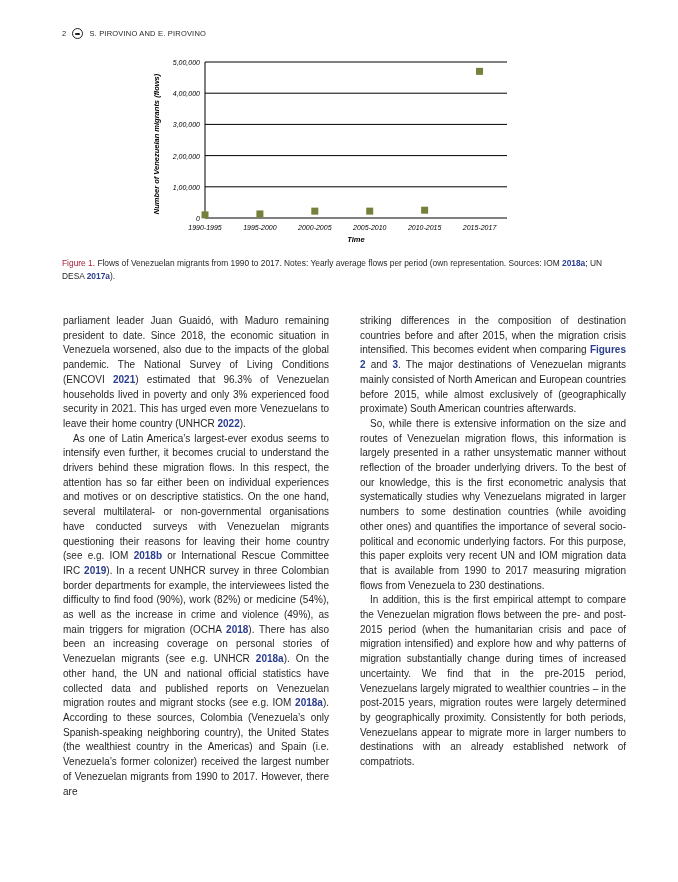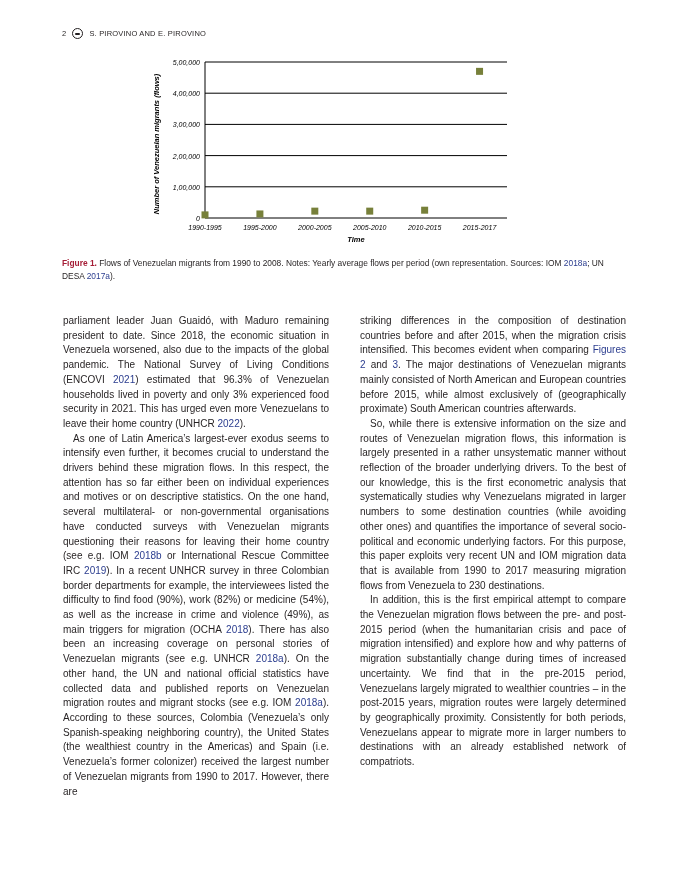--- a/index.html
+++ b/index.html
@@ -4,22 +4,22 @@
 <style>
   html, body { margin: 0; padding: 0; background: #ffffff; }
   body { width: 678px; height: 882px; position: relative; overflow: hidden;
          font-family: "Liberation Sans", "DejaVu Sans", sans-serif; color: #231f20; }
   .header { position: absolute; left: 62px; top: 28px; font-size: 7.5px; display: flex; align-items: center; gap: 6px; letter-spacing: 0.2px; color: #231f20; }
   .logo { width: 11px; height: 11px; border: 1px solid #231f20; border-radius: 50%; box-sizing: border-box; position: relative; }
   .logo::after { content: ""; position: absolute; left: 2px; top: 4px; width: 5px; height: 2px; background: #231f20; border-radius: 1px; }
   .chart { position: absolute; left: 145px; top: 55px; width: 390px; height: 195px; font-style: italic; }
   .chart svg { width: 390px; height: 195px; }
   .caption { position: absolute; left: 62px; top: 257px; width: 556px; font-size: 8.4px; line-height: 13px; }
-  .caption .lbl { color: #a51d36; font-weight: bold; }
-  .link { color: #2b3d8f; }
+  .caption .lbl { color: #a51d36; font-weight: normal; }
+  .link { color: #2b3d8f; font-weight: bold; }
   .col { position: absolute; top: 314px; width: 266px; font-size: 10px; line-height: 14.7px; text-align: justify; hyphens: manual; }
   .col p { margin: 0; text-indent: 0; }
   .col p.ind { text-indent: 10px; }
   .left { left: 63px; }
   .right { left: 360px; }
 </style>
 </head>
 <body>
 
 <div class="header">
@@ -54,21 +54,21 @@
       <text x="279.6363636363636" y="175" text-anchor="middle" font-size="7" font-family="Liberation Sans, sans-serif" fill="#000">2010-2015</text>
       <rect x="276.1363636363636" y="151.7" width="7" height="7" fill="#77803a"></rect>
       <text x="334.5454545454545" y="175" text-anchor="middle" font-size="7" font-family="Liberation Sans, sans-serif" fill="#000">2015-2017</text>
       <rect x="331.0454545454545" y="12.860000000000014" width="7" height="7" fill="#77803a"></rect>
       <text x="211" y="187" text-anchor="middle" font-size="7.5" font-weight="bold" font-family="Liberation Sans, sans-serif" fill="#000">Time</text>
       <text x="0" y="0" transform="translate(14,89) rotate(-90)" text-anchor="middle" font-size="7.5" font-weight="bold" font-family="Liberation Sans, sans-serif" fill="#000">Number of Venezuelan migrants (flows)</text>
     </svg>
 </div>
 
 <div class="caption">
-  <span class="lbl">Figure 1.</span><span> Flows of Venezuelan migrants from 1990 to 2008. Notes: Yearly average flows per period (own representation. Sources: IOM </span><span class="link">2018a</span><span>; UN DESA </span><span class="link">2017a</span><span>).</span>
+  <span class="lbl">Figure 1.</span><span> Flows of Venezuelan migrants from 1990 to 2017. Notes: Yearly average flows per period (own representation. Sources: IOM </span><span class="link">2018a</span><span>; UN DESA </span><span class="link">2017a</span><span>).</span>
 </div>
 
 <div class="col left">
   <p><span>parliament leader Juan Guaidó, with Maduro remaining president to date. Since 2018, the economic situation in Venezuela worsened, also due to the impacts of the global pandemic. The National Survey of Living Con­ditions (ENCOVI </span><span class="link">2021</span><span>) estimated that 96.3% of Venezue­lan households lived in poverty and only 3% experienced food security in 2021. This has urged even more Venezuelans to leave their home country (UNHCR </span><span class="link">2022</span><span>).</span></p>
   <p class="ind"><span>As one of Latin America’s largest-ever exodus seems to intensify even further, it becomes crucial to under­stand the drivers behind these migration flows. In this respect, the attention has so far either been on individual experiences and motives or on descriptive statistics. On the one hand, several multilateral- or non-governmental organisations have conducted surveys with Venezuelan migrants questioning their reasons for leaving their home country (see e.g. IOM </span><span class="link">2018b</span><span> or International Rescue Committee IRC </span><span class="link">2019</span><span>). In a recent UNHCR survey in three Colombian border departments for example, the interviewees listed the difficulty to find food (90%), work (82%) or medicine (54%), as well as the increase in crime and violence (49%), as main triggers for migration (OCHA </span><span class="link">2018</span><span>). There has also been an increasing coverage on per­sonal stories of Venezuelan migrants (see e.g. UNHCR </span><span class="link">2018a</span><span>). On the other hand, the UN and national official statistics have collected data and published reports on Venezuelan migration routes and migrant stocks (see e.g. IOM </span><span class="link">2018a</span><span>). According to these sources, Colombia (Venezuela’s only Spanish-speaking neighboring country), the United States (the wealthiest country in the Americas) and Spain (i.e. Venezuela’s former colonizer) received the largest number of Vene­zuelan migrants from 1990 to 2017. However, there are</span></p>
 </div>
 
 <div class="col right">
   <p><span>striking differences in the composition of destination countries before and after 2015, when the migration crisis intensified. This becomes evident when compar­ing </span><span class="link">Figures 2</span><span> and </span><span class="link">3</span><span>. The major destinations of Venezue­lan migrants mainly consisted of North American and European countries before 2015, while almost exclu­sively of (geographically proximate) South American countries afterwards.</span></p>
   <p class="ind">So, while there is extensive information on the size and routes of Venezuelan migration flows, this infor­mation is largely presented in a rather unsystematic manner without reflection of the broader underlying drivers. To the best of our knowledge, this is the first econometric analysis that systematically studies why Venezuelans migrated in larger numbers to some destination countries (while avoiding other ones) and quantifies the importance of several socio-political and economic underlying factors. For this purpose, this paper exploits very recent UN and IOM migration data that is available from 1990 to 2017 measuring migration flows from Venezuela to 230 destinations.</p>

